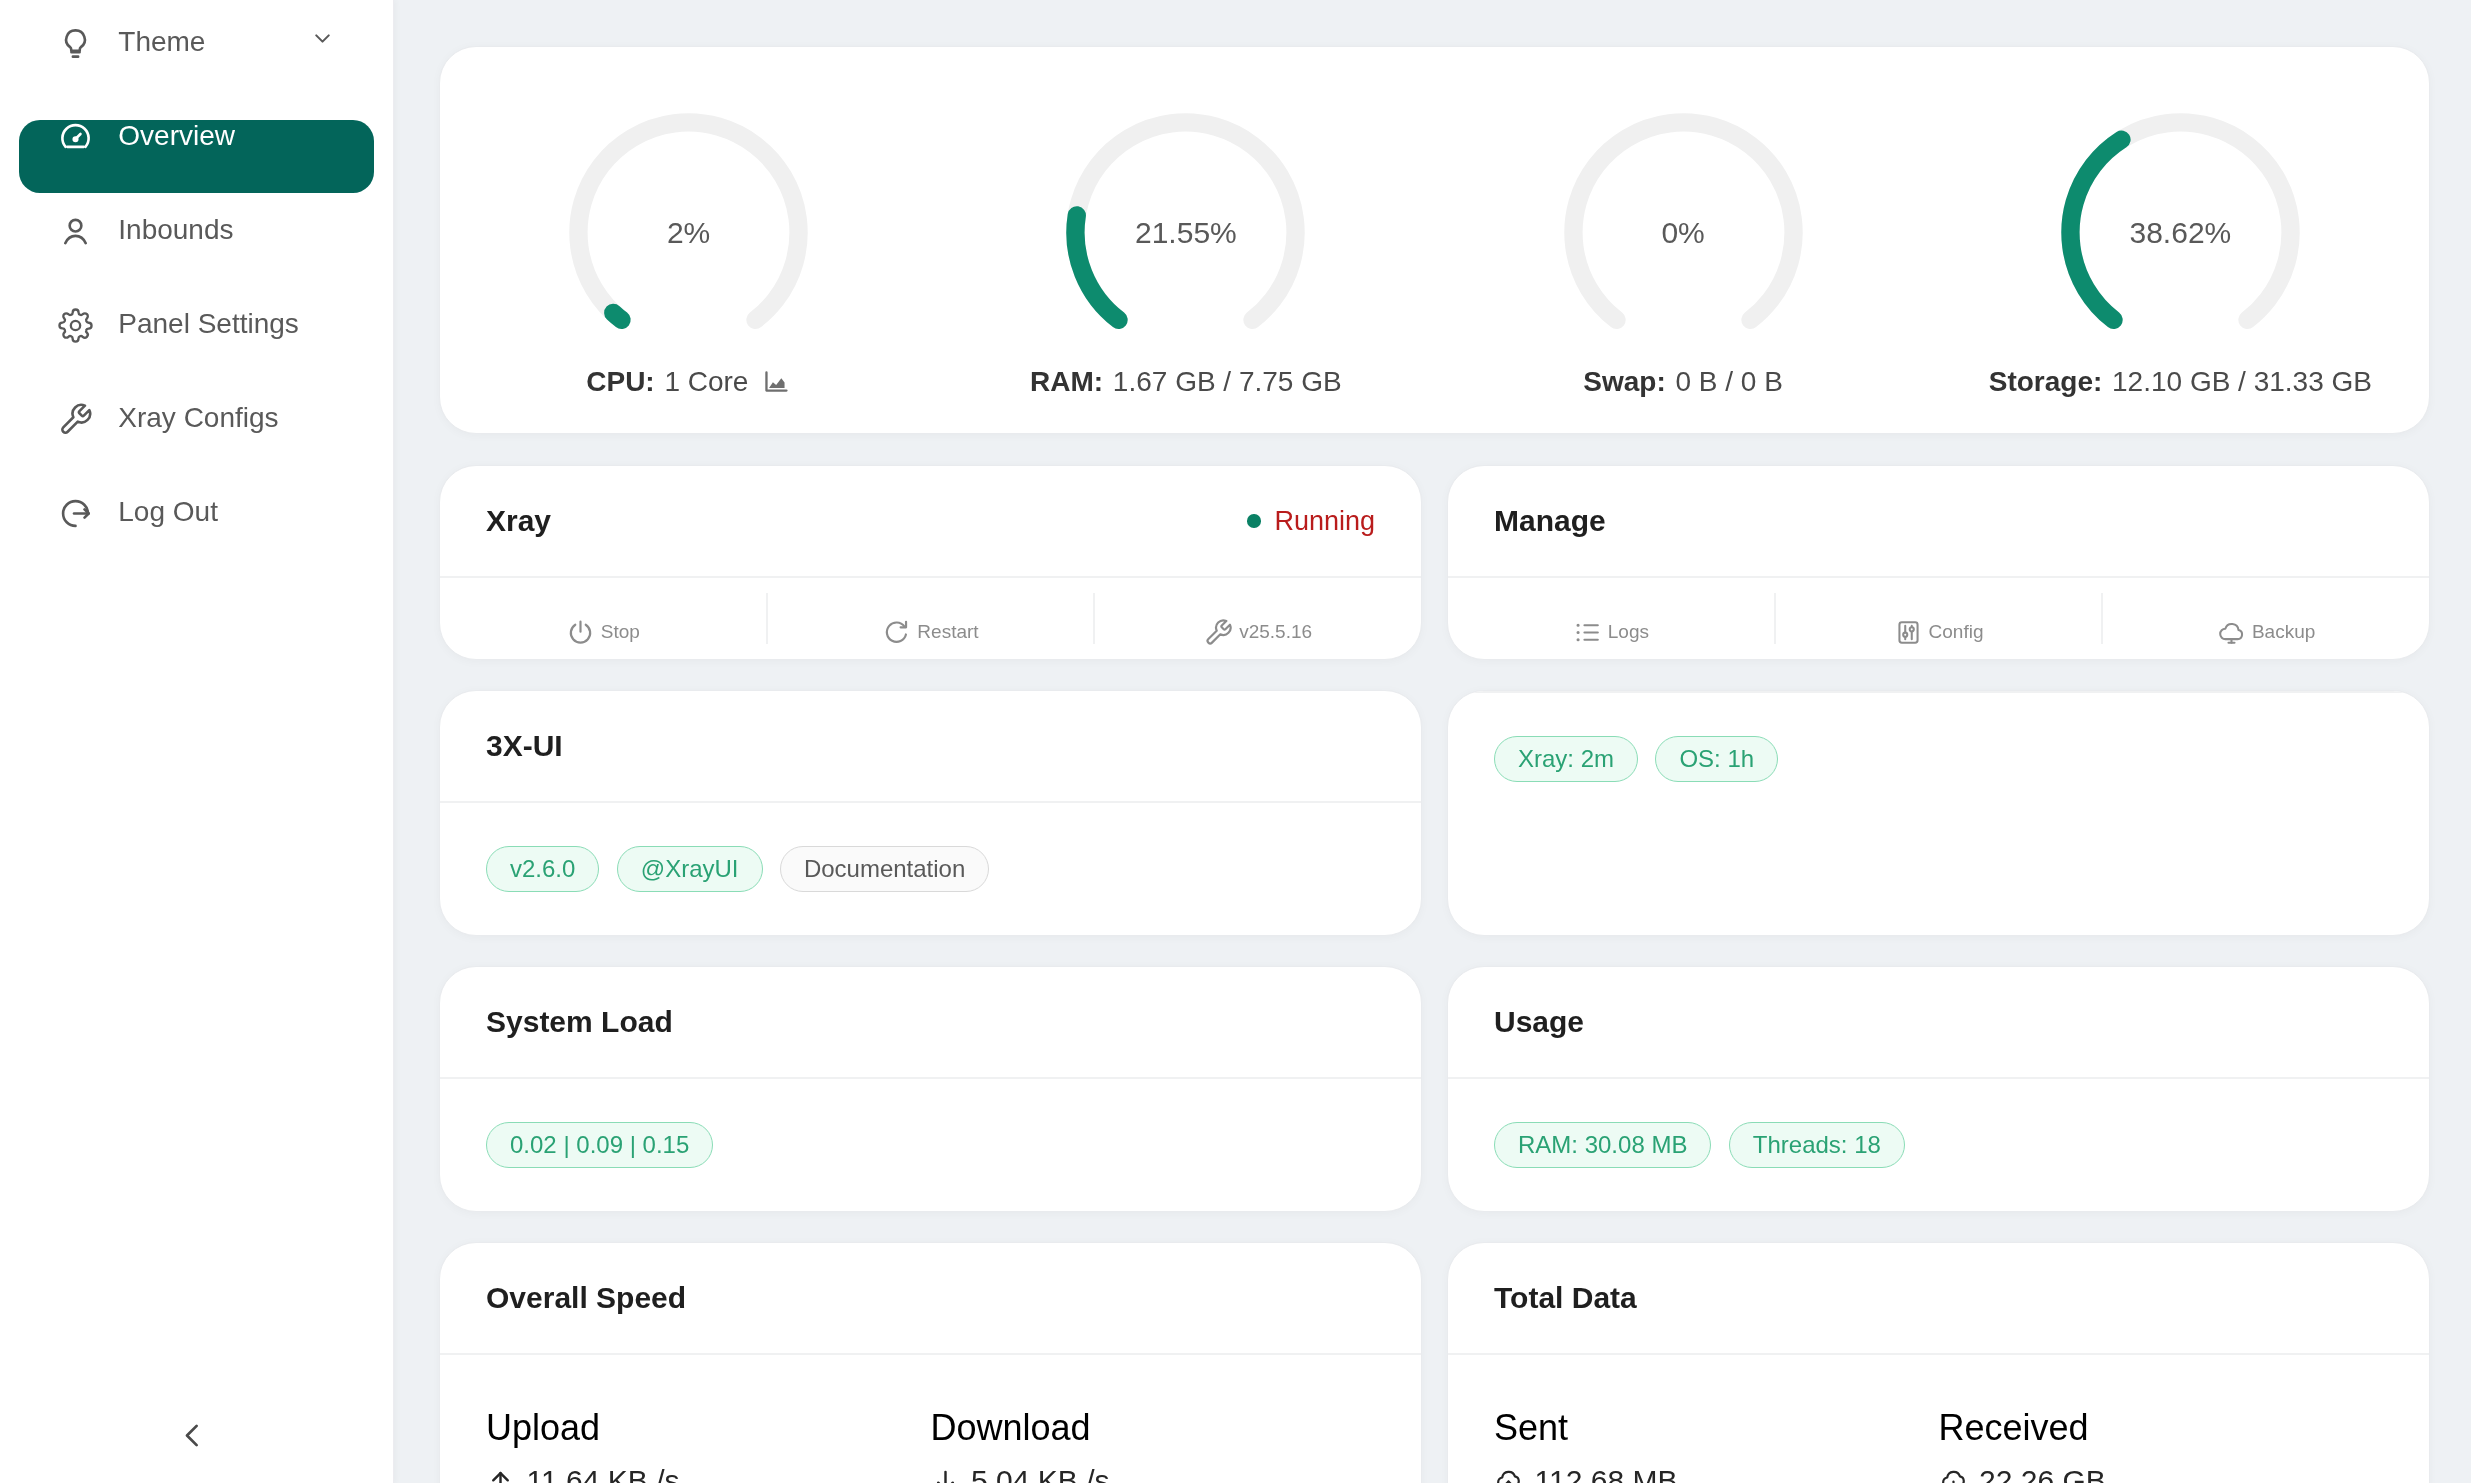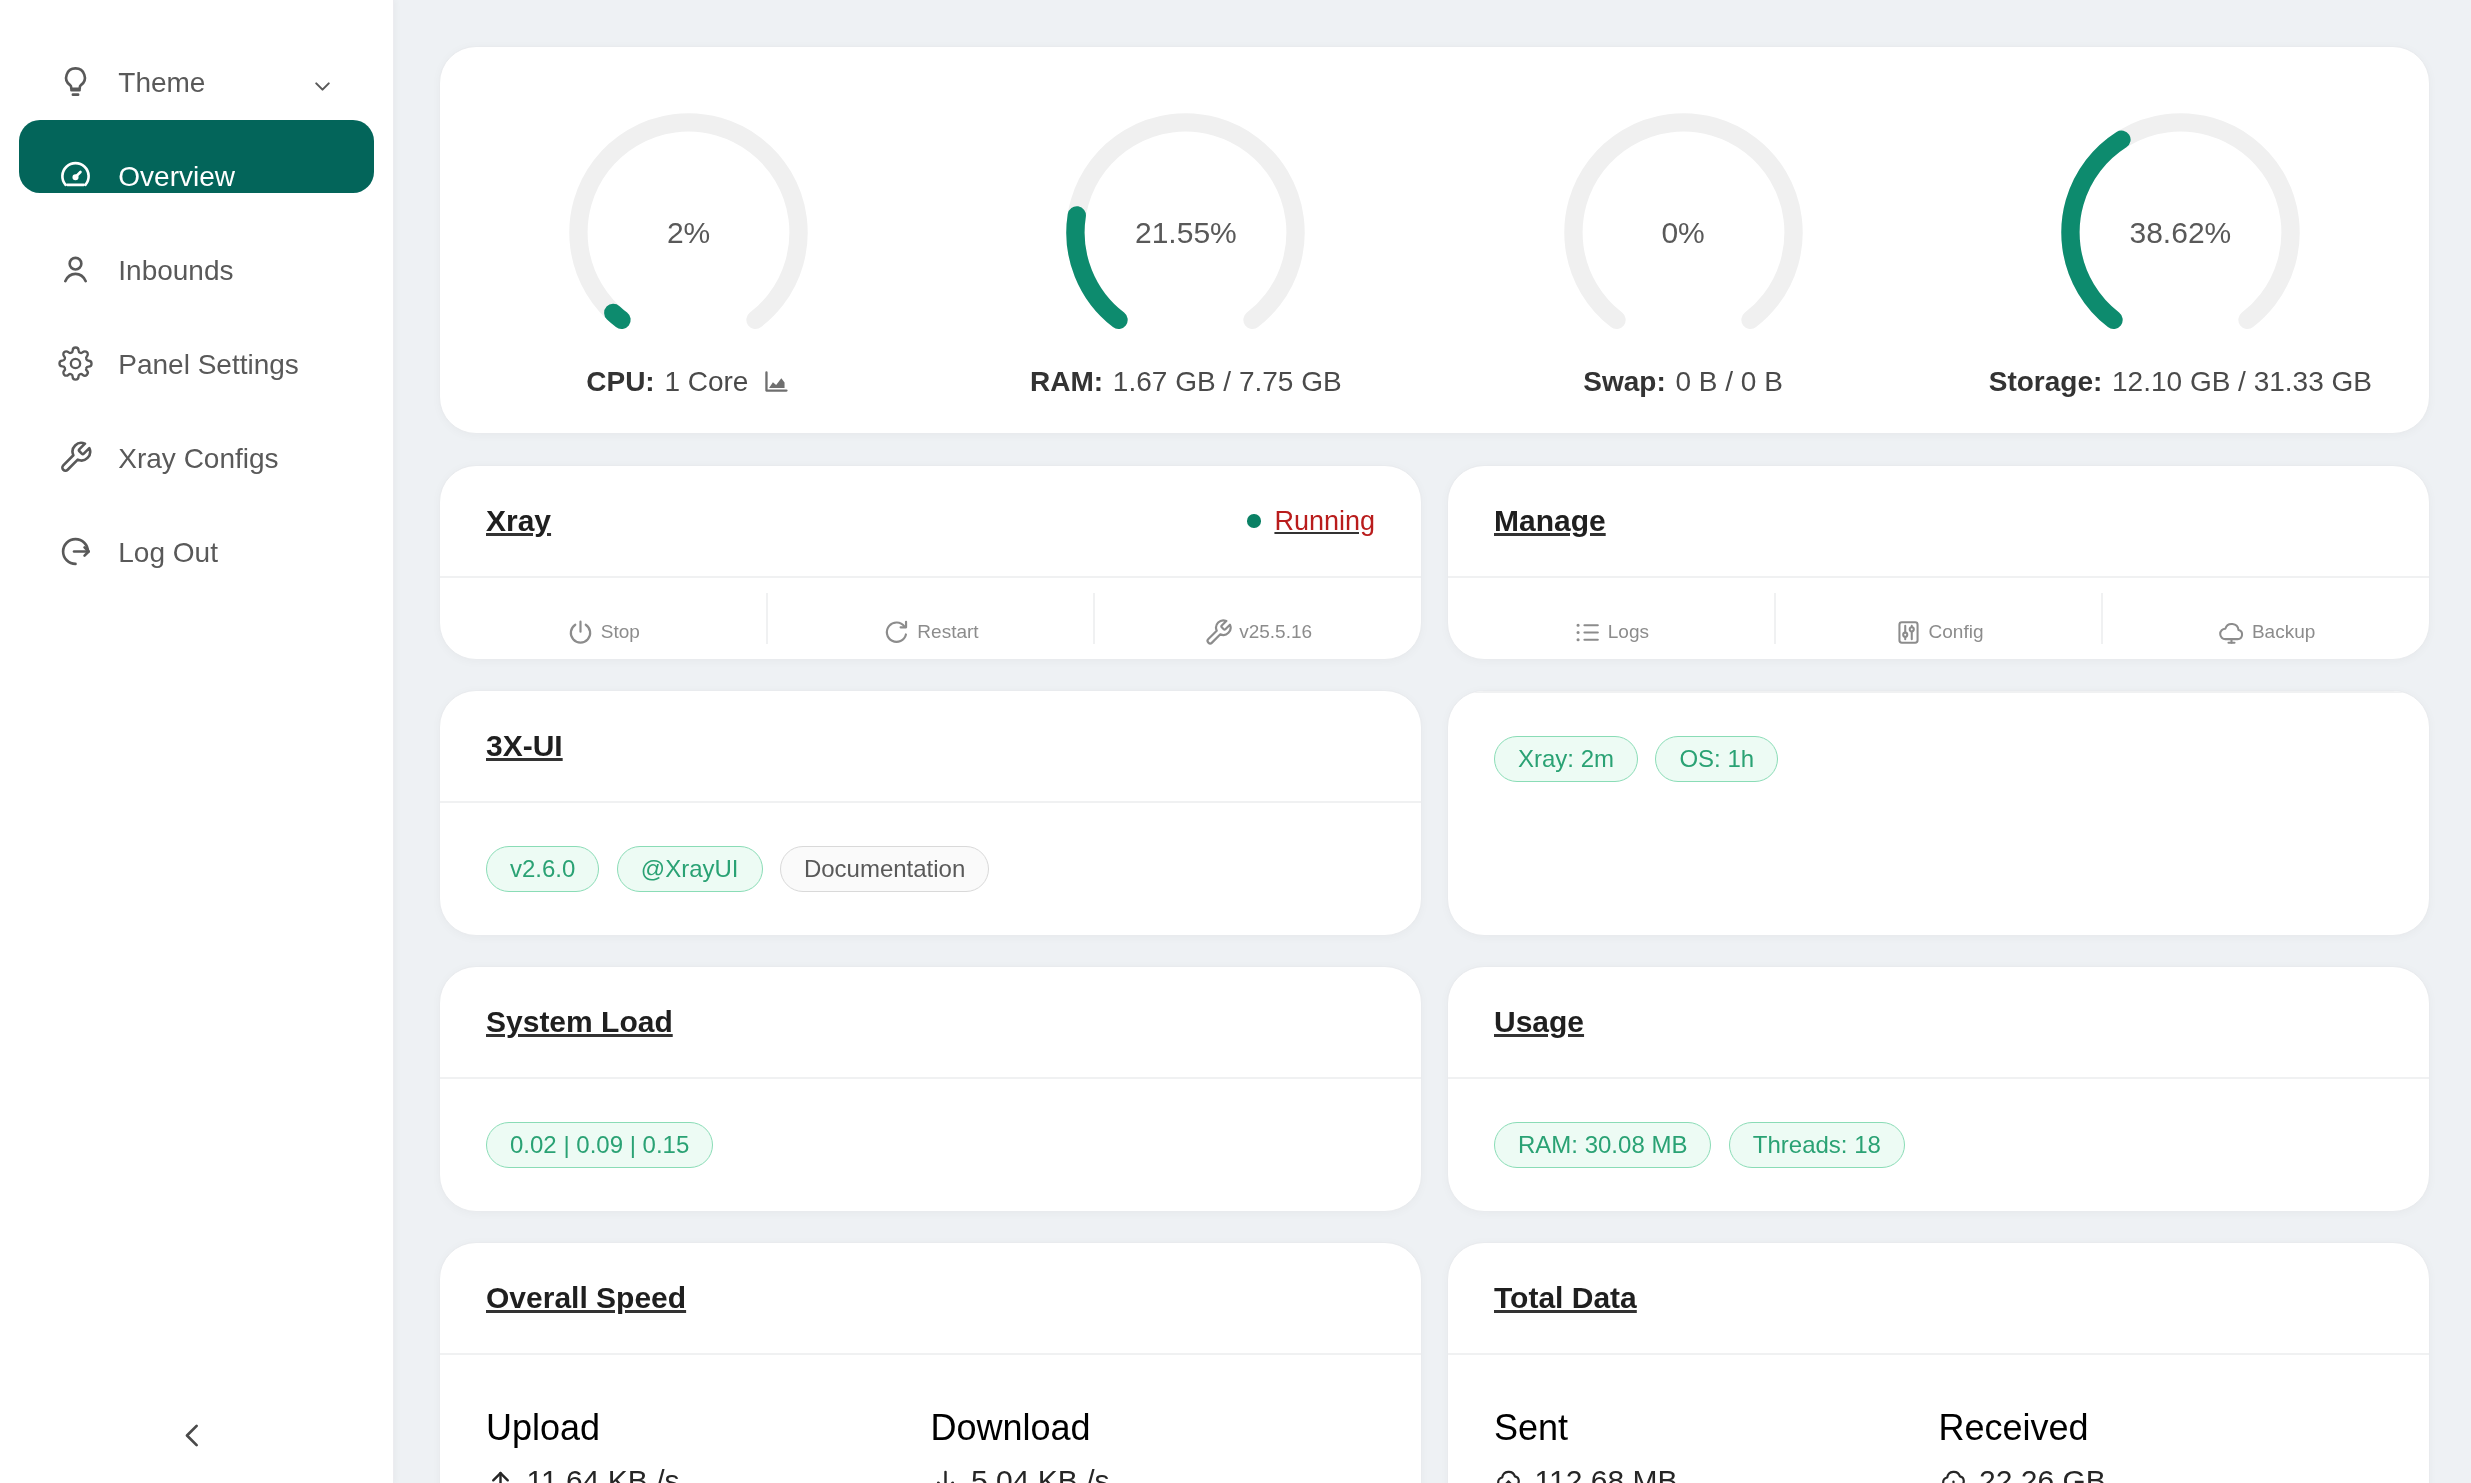--- a/index.html
+++ b/index.html
@@ -5,21 +5,21 @@
   * { margin:0; padding:0; box-sizing:border-box; }
   html,body { width:2472px; height:1483px; overflow:hidden; }
   body { font-family:"Liberation Sans", sans-serif; background:#eef1f4; color:#333; }
 
   .app { display:flex; width:100%; height:100%; }
 
   
   .sidebar { position:relative; width:394px; height:100%; background:#ffffff;
              border-right:1px solid #ececf0; box-shadow:1.9px 0 5.8px rgba(0,0,0,0.03); flex:0 0 394px; }
   .nav { padding:26px 19.3px 0 19.3px; }
-  .nav-item { position:relative; display:flex; align-items:flex-end; height:73px; margin-bottom:21px;
+  .nav-item { position:relative; display:flex; align-items:flex-start; height:73px; margin-bottom:21px;
               padding:0 39px; border-radius:21px; color:#595959; cursor:pointer; }
   .nav-item .nicon { width:35px; height:35px; flex:0 0 35px; }
   .nav-item .nlabel { margin-left:25px; font-size:28px; }
   .nav-item .chev { width:25px; height:25px; margin-left:auto; }
   .nav-item.active { background:#03655a; color:#ffffff; }
   .collapse { position:absolute; left:156px; bottom:23px; width:73px; height:50px; border:none;
               background:transparent; color:#4a4a4a; cursor:pointer; display:flex; align-items:center; justify-content:center; }
   .collapse svg { width:33px; height:33px; }
 
   
@@ -35,21 +35,21 @@
   .gauge .track { stroke:#f0f0f0; }
   .gauge .prog  { stroke:#0d8b6e; }
   .pct { position:absolute; inset:0; display:flex; align-items:center; justify-content:center;
          font-size:30px; color:#595959; }
   .glabel { margin-top:7.7px; font-size:28px; color:#4a4a4a; display:flex; align-items:center; }
   .glabel b { font-weight:700; color:#333; margin-right:9.7px; }
   .glabel .chart-ic { width:31px; height:31px; margin-left:11.6px; color:#6f6f6f; cursor:pointer; }
 
   
   .grid { display:grid; grid-template-columns:1fr 1fr; column-gap:25px; row-gap:30px; margin-top:31px; }
-  .card-header { height:110px; display:flex; align-items:center; padding:0 46px;text-decoration:underline; }
+  .card-header { height:110px; display:flex; align-items:center; padding:0 46px; }
   .card-title { font-size:30px; font-weight:700; color:#1f1f1f; }
   .hdivider { height:1.9px; background:#f0f1f2; width:100%; }
   .status { margin-left:auto; display:flex; align-items:center; font-size:27px; color:#b91c1c; }
   .dot { width:13.5px; height:13.5px; border-radius:50%; background:#0a8165; margin-right:13.5px; }
 
   .h-sm { height:195px; }
   .h-md { height:246px; }
   .h-lg { height:307px; }
 
   .actions { height:81px; display:flex; align-items:stretch; }

